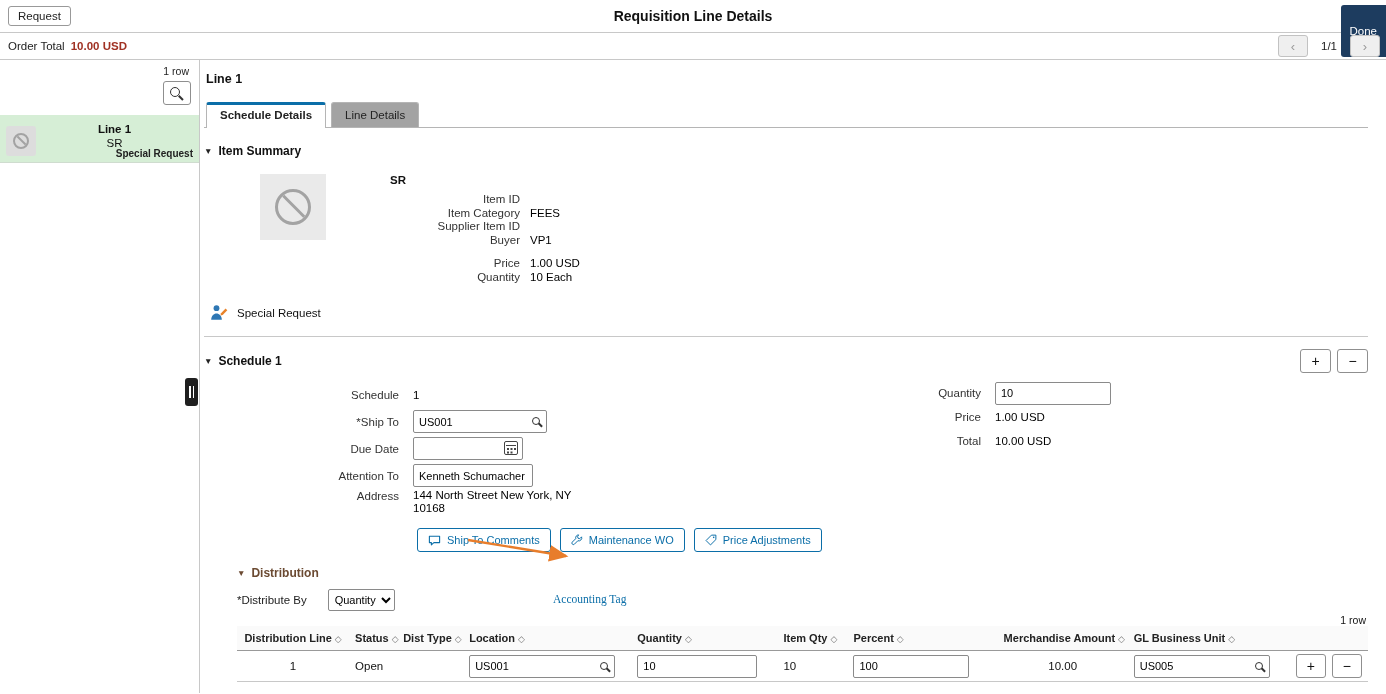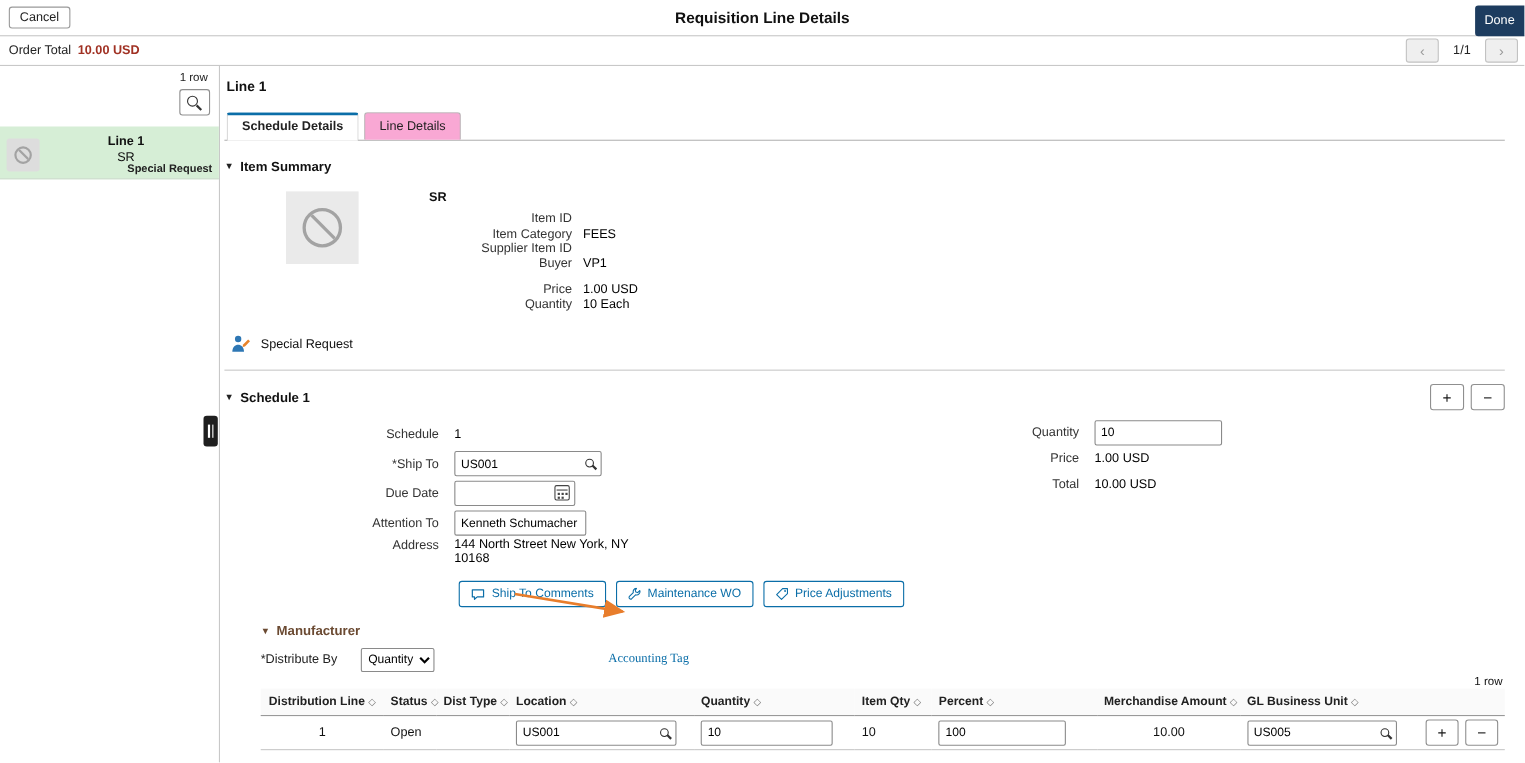--- a/index.html
+++ b/index.html
@@ -6,21 +6,21 @@
   * { box-sizing:border-box; margin:0; padding:0; }
   html,body { width:1386px; height:694px; }
   body { font-family:"Liberation Sans","DejaVu Sans",sans-serif; font-size:11.5px; color:#111;
          background:#fff; position:relative; overflow:hidden; }
 
   
   .topbar { height:33px; border-bottom:1px solid #c8c8c8; display:flex; align-items:center; position:relative; background:#fff; }
   .btn-cancel { margin-left:8px; padding:3px 9px; font-size:11.5px; color:#222; background:#fff;
                 border:1px solid #999; border-radius:3px; cursor:pointer; font-family:inherit; }
   .page-title { position:absolute; left:0; right:0; text-align:center; font-size:14px; font-weight:bold; pointer-events:none; }
-  .btn-done { position:absolute; right:0; top:5px; padding:8px 9px; font-size:11.5px; color:#fff;
+  .btn-done { position:absolute; right:0; top:5px; padding:20px 9px; font-size:11.5px; color:#fff;
               background:var(--done-navy,#1d3c5f); border:none; border-radius:3px 0 0 3px; cursor:pointer; font-family:inherit; }
 
   
   .subbar { height:27px; border-bottom:1px solid #c8c8c8; display:flex; align-items:center; position:relative; }
   .order-total { margin-left:8px; color:#222; }
   .order-total b { color:var(--order-total-maroon,#a03123); margin-left:6px; }
   .pager { position:absolute; right:6px; top:2px; display:flex; align-items:center; gap:13px; }
   .pager-btn { width:30px; height:22px; border:1px solid #c2c2c2; background:#efefef; border-radius:3px;
                color:#9a9a9a; font-size:13px; display:flex; align-items:center; justify-content:center; cursor:pointer; }
   .pager-count { color:#222; }
@@ -50,21 +50,21 @@
   .no-sign::after { content:""; position:absolute; left:-3px; top:6px; width:22px; height:2px; background:#a3a3a3; transform:rotate(45deg); }
   .no-sign.big { width:36px; height:36px; border-width:3px; }
   .no-sign.big::after { left:-6px; top:15px; width:48px; height:3px; }
 
   .drag-handle { position:absolute; left:185px; top:378px; width:13px; height:28px; background:#1f1f1f;
                  border-radius:3px; display:flex; align-items:center; justify-content:center; gap:2px; cursor:pointer; z-index:5; }
   .drag-handle i { display:block; width:1.5px; height:12px; background:#fff; }
 
   
   .tabs { display:flex; gap:5px; border-bottom:1px solid #b5b5b5; padding-left:2px; margin-top:16px; }
-  .tab { padding:6px 13px; background:#f9a8d4; border:1px solid #b5b5b5; border-bottom:none;
+  .tab { padding:6px 13px; background:#a3a3a3; border:1px solid #b5b5b5; border-bottom:none;
          border-radius:3px 3px 0 0; color:#222; cursor:pointer; position:relative; }
   .tab.active { background:#fff; font-weight:bold; border-top:3px solid var(--accent-blue,#0b6ea8);
                 padding-top:4px; margin-bottom:-1px; padding-bottom:7px; }
 
   
   .section-head { display:flex; align-items:center; gap:6px; margin-top:16px; cursor:pointer; }
   .tri { font-size:8.5px; color:#222; }
   .section-title { font-weight:bold; font-size:12px; color:#111; }
   .section-head.brown .section-title, .section-head.brown .tri { color:var(--section-brown,#6b4a32); }
   .divider { border-top:1px solid #c8c8c8; margin-top:14px; }
@@ -142,21 +142,21 @@
   .dist .r { text-align:center; }
   .sortg { color:#777; font-size:9px; margin-left:3px; }
 
   
   .annot { position:absolute; left:464px; top:535px; z-index:10; pointer-events:none; }
 </style>
 </head>
 <body>
 
 <header class="topbar">
-  <button class="btn-cancel">Cancel</button>
+  <button class="btn-cancel">Request</button>
   <div class="page-title">Requisition Line Details</div>
   <button class="btn-done">Done</button>
 </header>
 
 <div class="subbar">
   <div class="order-total">
     <span>Order Total</span><b>10.00 USD</b>
   </div>
   <div class="pager">
     <div class="pager-btn">
@@ -326,21 +326,21 @@
             <path d="M8.6 1.5h5.9v5.9L7.3 14.6 1.4 8.7z" fill="none" stroke="currentColor" stroke-width="1.3" stroke-linejoin="round"></path>
             <circle cx="11.6" cy="4.4" r="1.1" fill="currentColor"></circle>
           </svg>
         <span>Price Adjustments</span>
       </button>
     </div>
 
     <div class="dist-section">
       <div class="section-head brown">
         <span class="tri">▼</span>
-        <span class="section-title">Manufacturer</span>
+        <span class="section-title">Distribution</span>
       </div>
 
       <div class="dist-controls">
         <span class="dlabel">*Distribute By</span>
         <select class="dist-select">
           <option selected="">Quantity</option>
         </select>
         <a class="acct-tag">Accounting Tag</a>
       </div>
 

